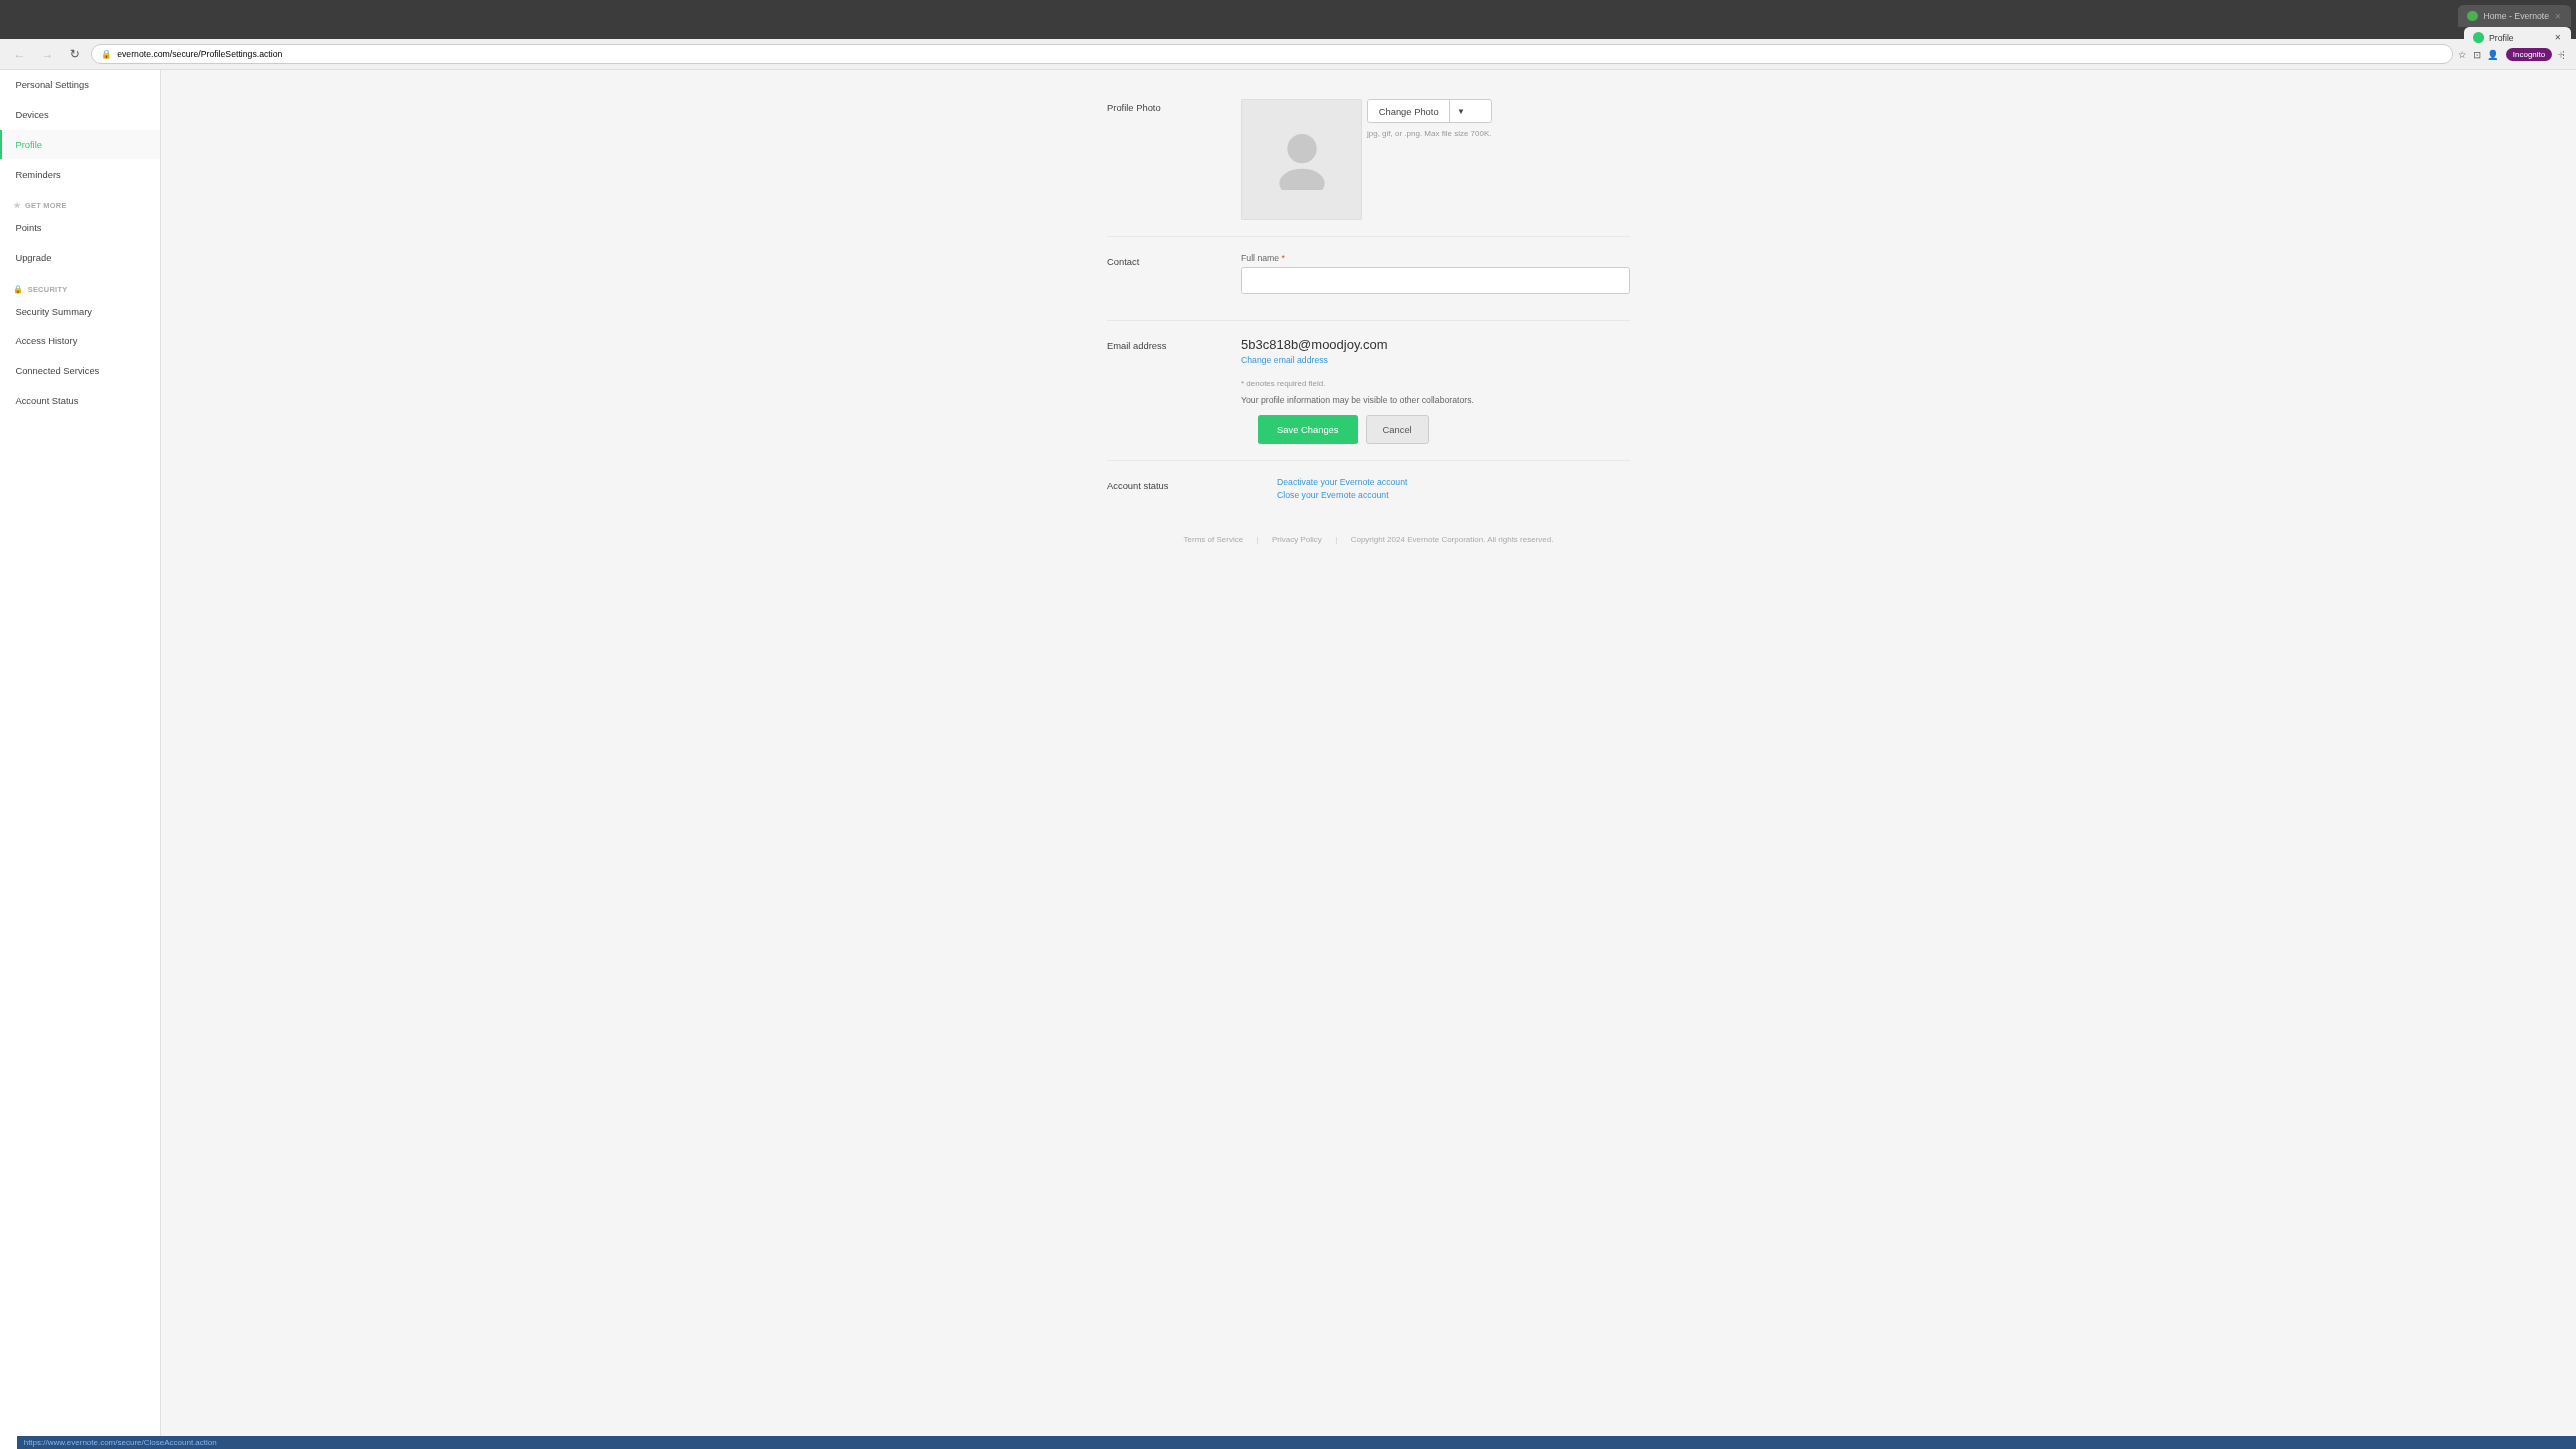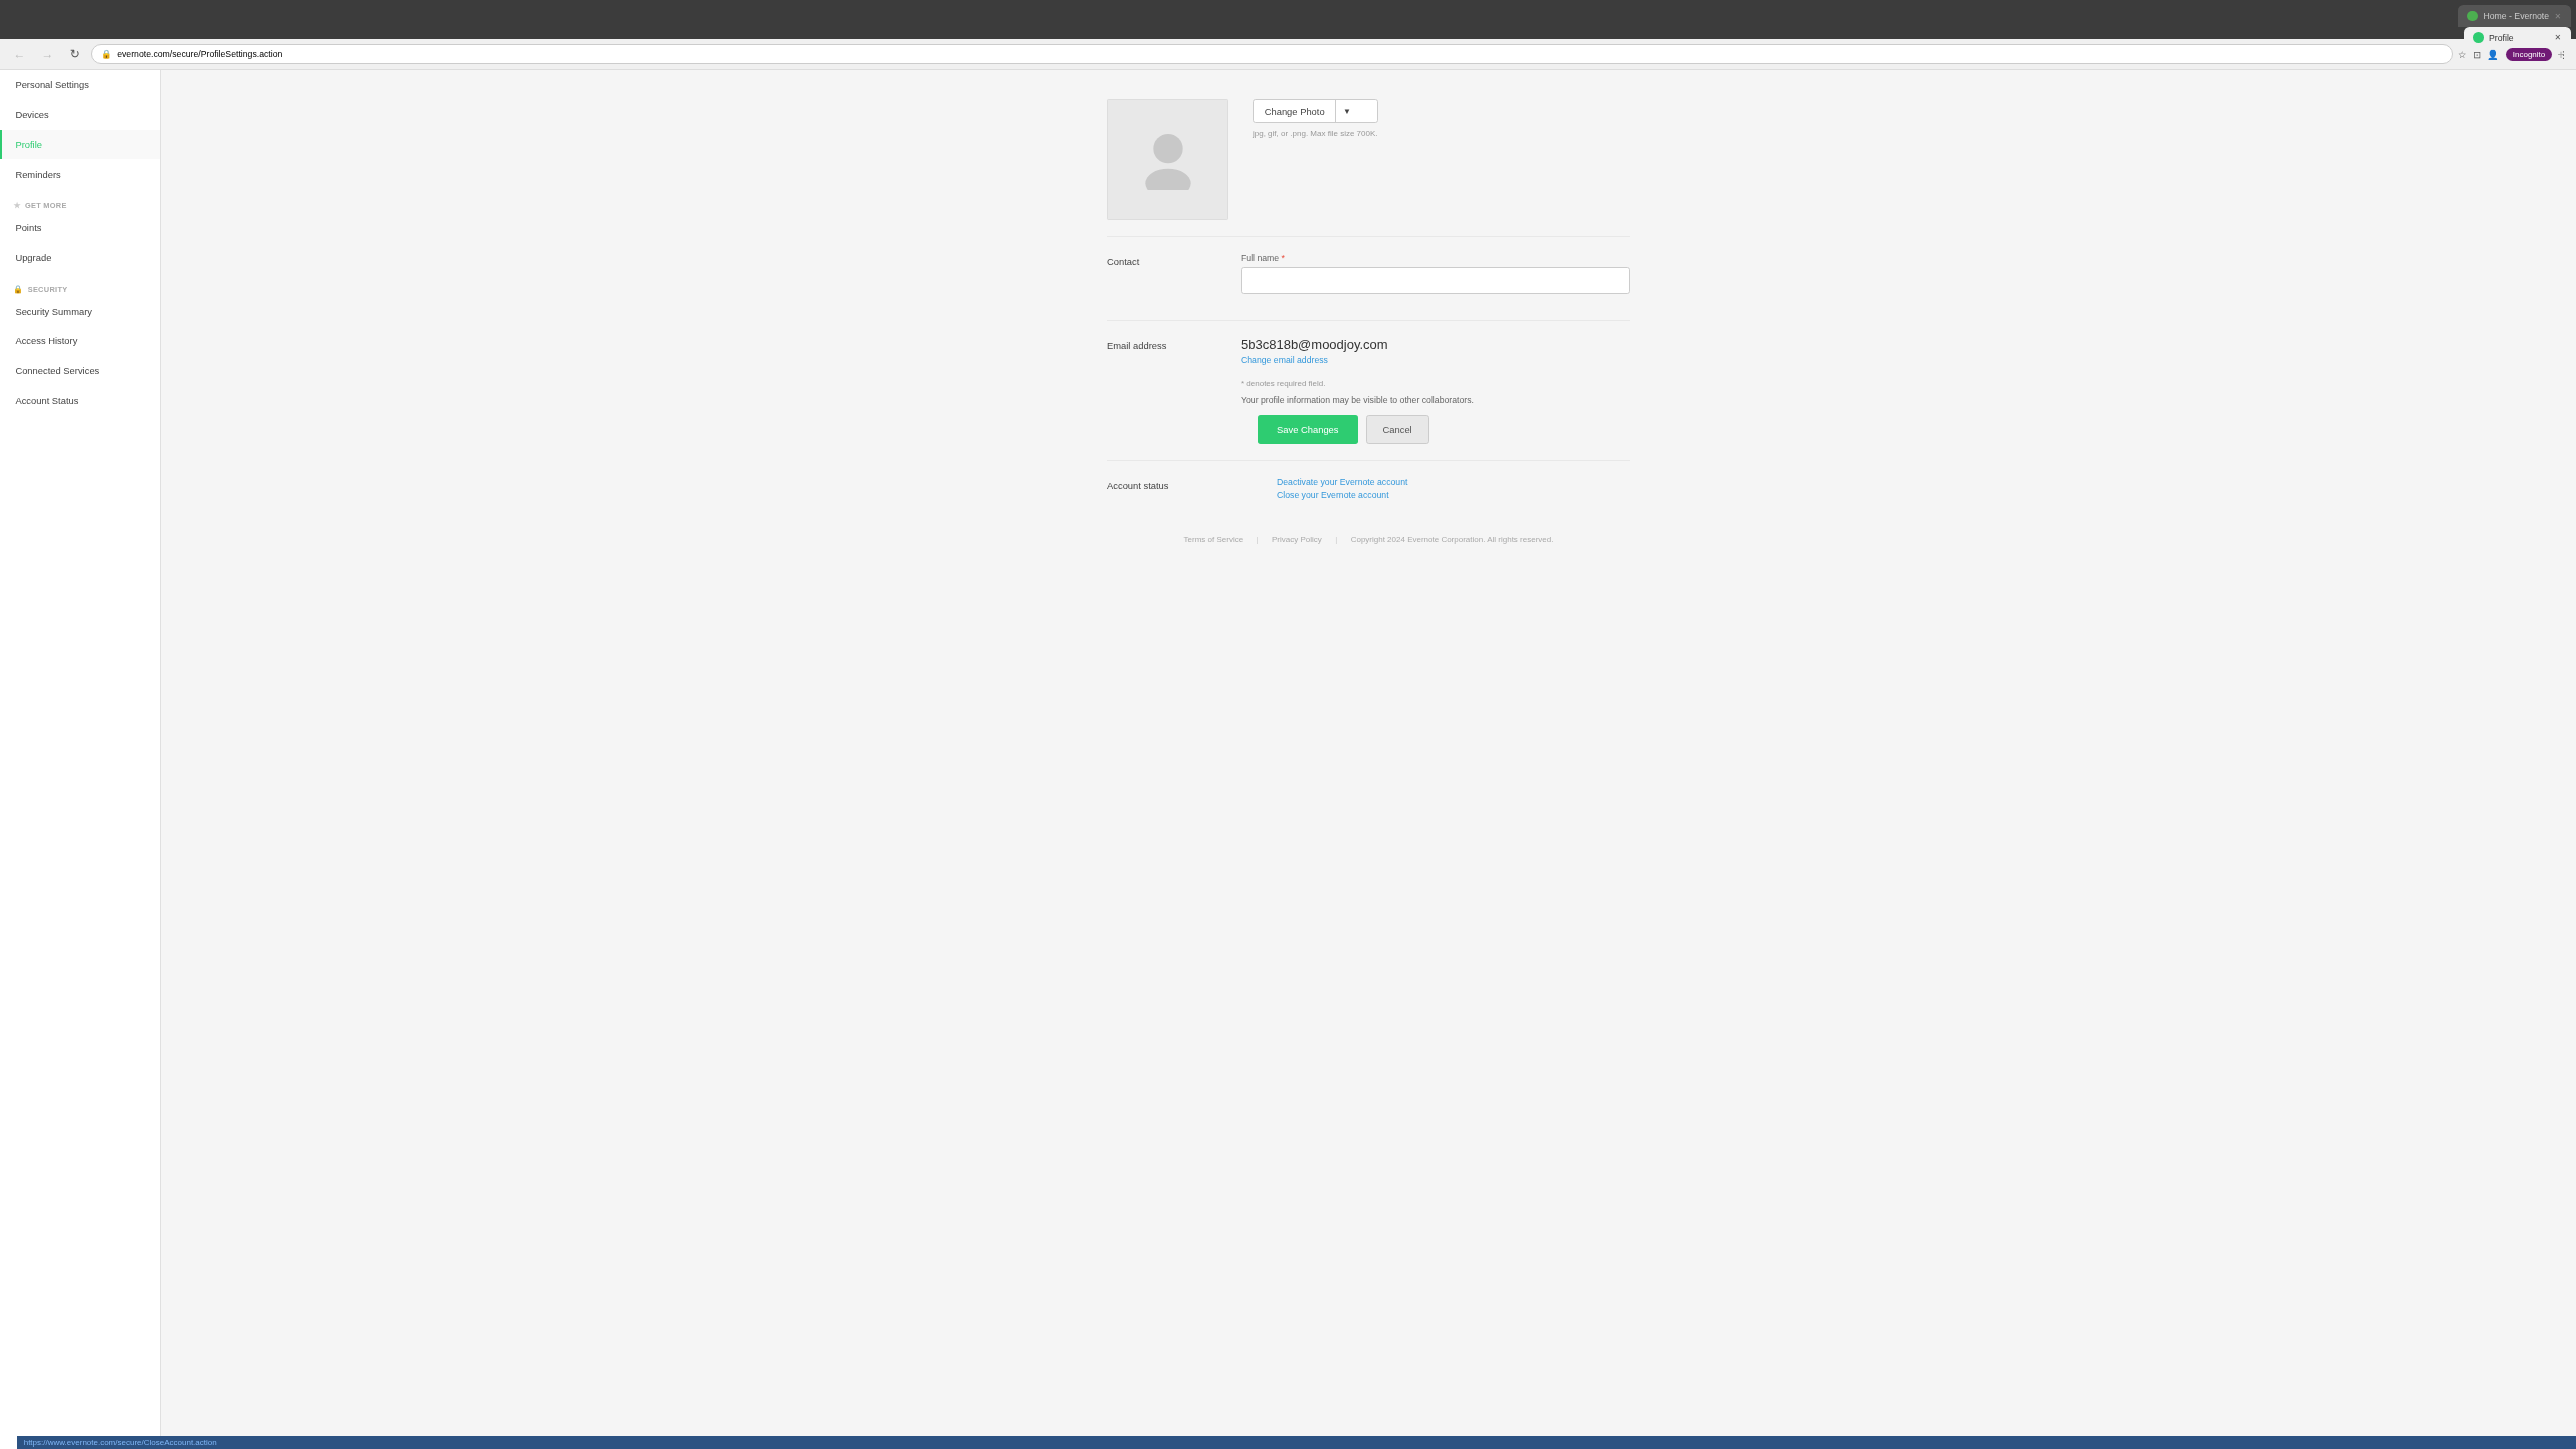--- a/index.html
+++ b/index.html
@@ -33,21 +33,21 @@
     .content { flex: 1; overflow-y: auto; background: #f5f5f5; }
     .content-inner { max-width: 577px; margin: 0 auto; padding: 13.4px 27px; }
 
     
     .section-row { display: flex; padding: 16px 0; border-bottom: 0.7px solid #e8e8e8; }
     .section-label { width: 134px; flex-shrink: 0; font-size: 9.4px; color: #444; font-weight: 500; padding-top: 2.7px; }
     .section-content { flex: 1; }
 
     
     .photo-placeholder { width: 121px; height: 121px; background: #e8e8e8; border: 0.7px solid #ddd; border-radius: 1.3px; display: flex; align-items: center; justify-content: center; }
-    .photo-controls { display: flex; align-items: flex-start; gap: 25px; }
+    .photo-controls { display: flex; align-items: flex-start; gap: 5px; }
     .change-photo-btn { display: flex; align-items: center; gap: 0; border: 0.7px solid #ccc; border-radius: 2.7px; background: white; overflow: hidden; cursor: pointer; }
     .change-photo-main { padding: 5.4px 10.7px; font-size: 9.4px; color: #444; border-right: 0.7px solid #ccc; }
     .change-photo-arrow { padding: 5.4px 6.7px; font-size: 8px; color: #444; background: white; }
     .photo-hint { font-size: 8px; color: #999; margin-top: 5.4px; }
 
     
     .form-field { margin-bottom: 10.7px; }
     .form-label { font-size: 8.7px; color: #666; margin-bottom: 4px; }
     .form-label .required { color: #e74c3c; }
     .form-input { width: 100%; padding: 6.7px 8px; border: 0.7px solid #ccc; border-radius: 2.7px; font-size: 9.4px; background: white; outline: none; color: #333; }
@@ -152,20 +152,21 @@
     </div>
     <div class="sidebar-item">
       <span>Account Status</span>
     </div>
   </nav>
 
   <div class="content">
     <div class="content-inner">
 
       <div class="section-row">
+        <div class="section-label">Profile Photo</div>
         <div class="section-content">
           <div class="photo-controls">
             <div class="photo-placeholder">
 
               <svg width="54" height="60" viewBox="0 0 80 90">
                 <circle cx="40" cy="28" r="22" fill="#c8c8c8"></circle>
                 <ellipse cx="40" cy="80" rx="34" ry="22" fill="#c8c8c8"></ellipse>
               </svg>
             </div>
             <div>

